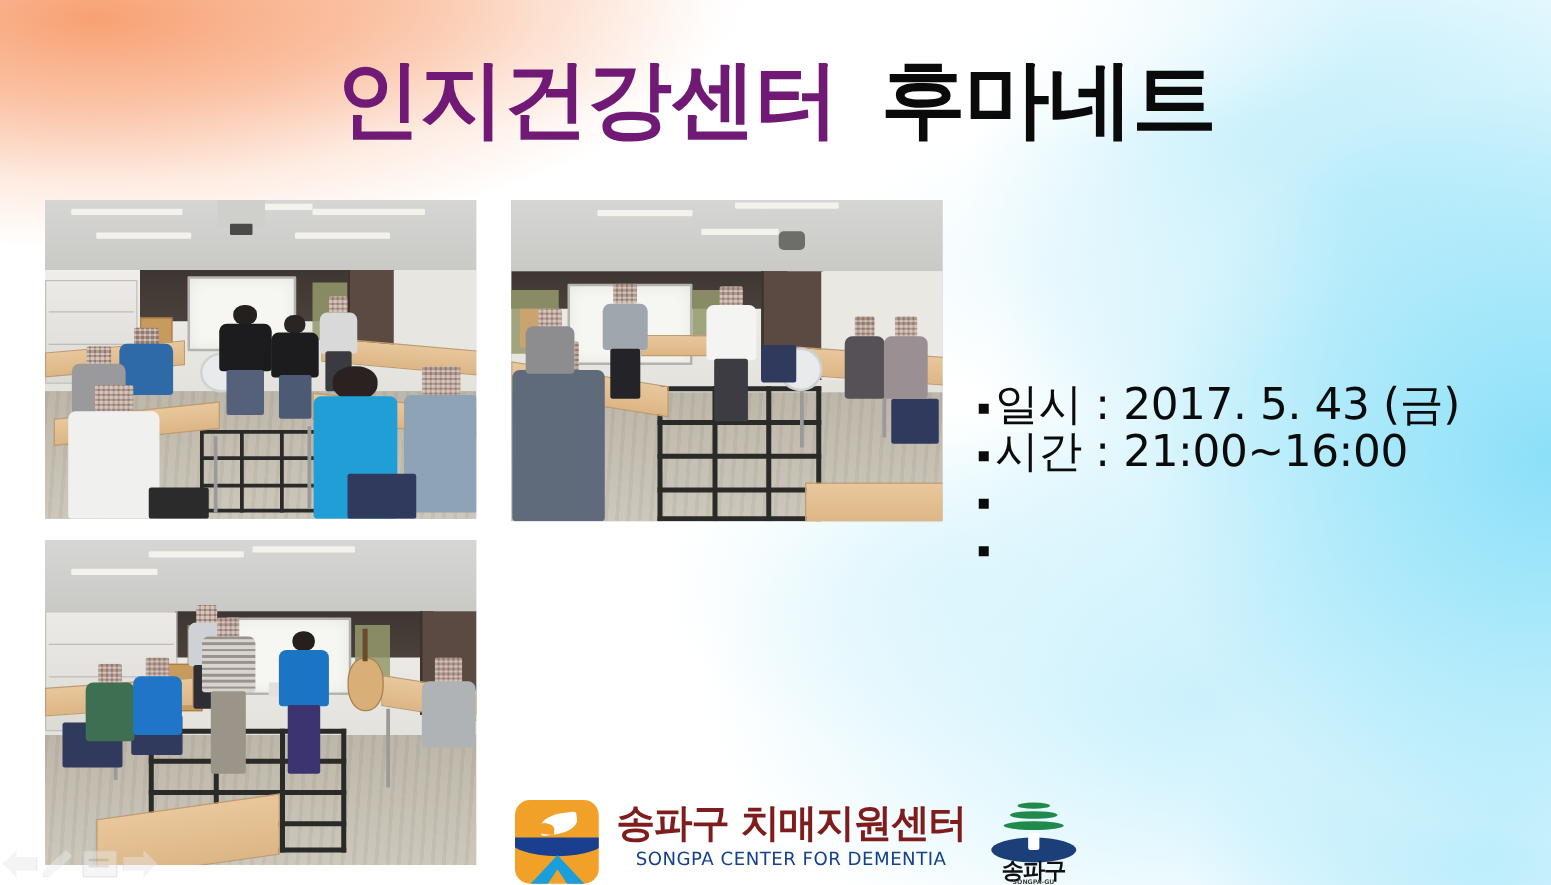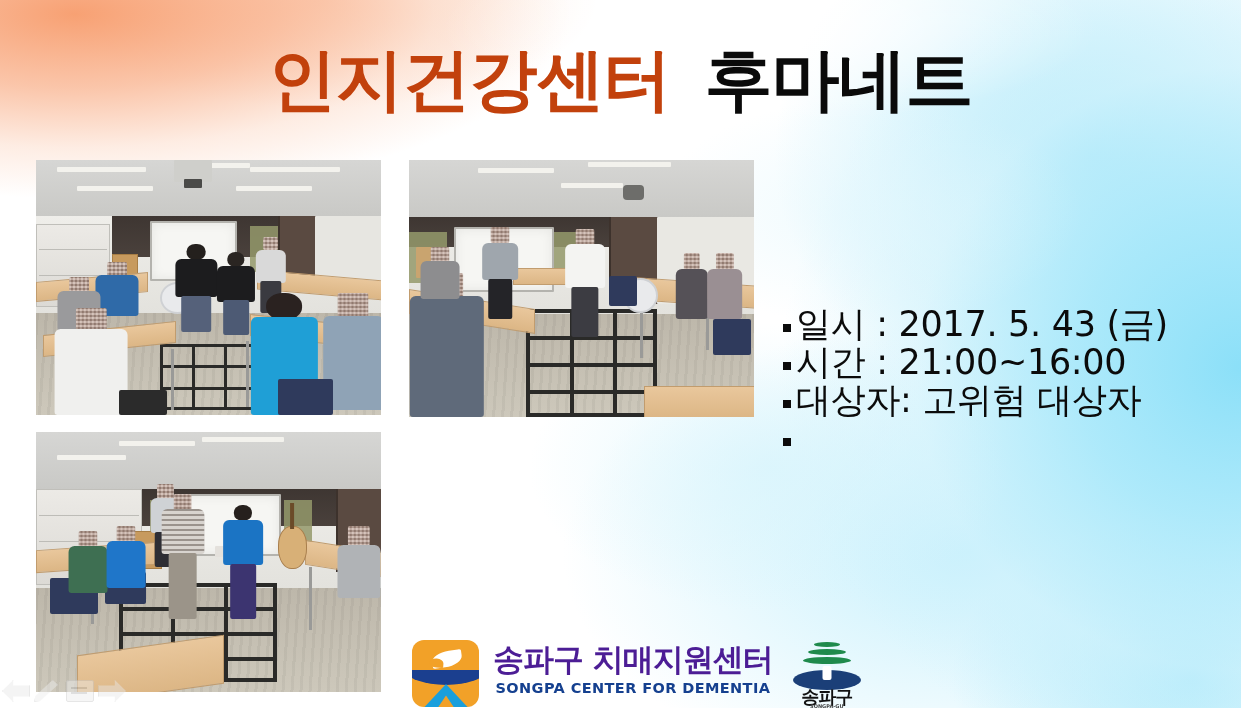--- a/index.html
+++ b/index.html
@@ -39,21 +39,21 @@
   .title{
     position:absolute;left:0;right:0;top:46px;
     text-align:center;
     font-size:68px;
     font-weight:bold;
     letter-spacing:-1px;
     line-height:1;
     white-space:nowrap;
     z-index:6;
   }
-  .title .t-main{color:#c2410c;text-align:right;}
+  .title .t-main{color:#701a75;text-align:right;}
   .title .t-sub{color:#0a0a0a;margin-left:34px;}
 
   
   .photo{
     position:absolute;
     overflow:hidden;
     background:#b9bcc0;
     z-index:5;
   }
   #photo-1{left:36px;top:160px;width:345px;height:255px;}
@@ -152,25 +152,25 @@
     background:#1b3f8f;
     clip-path:ellipse(50% 50% at 50% 0%);
   }
   .lm-legs{
     position:absolute;left:6px;top:44px;width:56px;height:30px;
     background:#1a9fdc;
     clip-path:polygon(50% 0%, 100% 100%, 72% 100%, 50% 38%, 28% 100%, 0% 100%);
   }
   .logo-text{margin-left:14px;padding-top:4px;}
   .logo-ko{
-    font-size:31px;font-weight:bold;color:#4c1d95;line-height:1;
+    font-size:31px;font-weight:bold;color:#7f1d1d;line-height:1;
     letter-spacing:-1px;white-space:nowrap;
   }
   .logo-en{
-    font-size:14.5px;font-weight:bold;color:#15408f;line-height:1;
+    font-size:14.5px;font-weight:normal;color:#15408f;line-height:1;
     margin-top:6px;letter-spacing:.4px;white-space:nowrap;
     text-align:center;
   }
   .gu-emblem{
     position:relative;margin-left:18px;width:72px;height:66px;flex:0 0 auto;
   }
   .tree{position:absolute;left:50%;transform:translateX(-50%);background:#1f8a4c;border-radius:50%;}
   .gu-water{
     position:absolute;left:2px;top:30px;width:68px;height:20px;
     background:#1b3f78;border-radius:50%;
@@ -455,21 +455,21 @@
       <div class="person" style="left:87%;top:36%;width:13%;height:28%;">
         <div class="blur" style="top:0;width:50%;height:28%;"></div>
         <div class="body" style="top:26%;width:96%;height:74%;background:#b0b3b6;"></div>
       </div>
     </div>
   </div>
 
   <div class="bullets">
     <span class="b-line"><i class="mk"></i><span>일시 : 2017. 5. 43 (금)</span></span>
     <span class="b-line"><i class="mk"></i><span>시간 : 21:00~16:00</span></span>
-    <span class="b-line"><i class="mk"></i><span>대상자: 고위험 대상자</span></span>
+    <span class="b-line"><i class="mk"></i></span>
     <span class="b-line"><i class="mk"></i></span>
   </div>
 
   <div class="logo">
     <div class="logo-mark">
       <div class="lm-arc2"></div>
       <div class="lm-bird"></div>
       <div class="lm-legs"></div>
     </div>
     <div class="logo-text">

